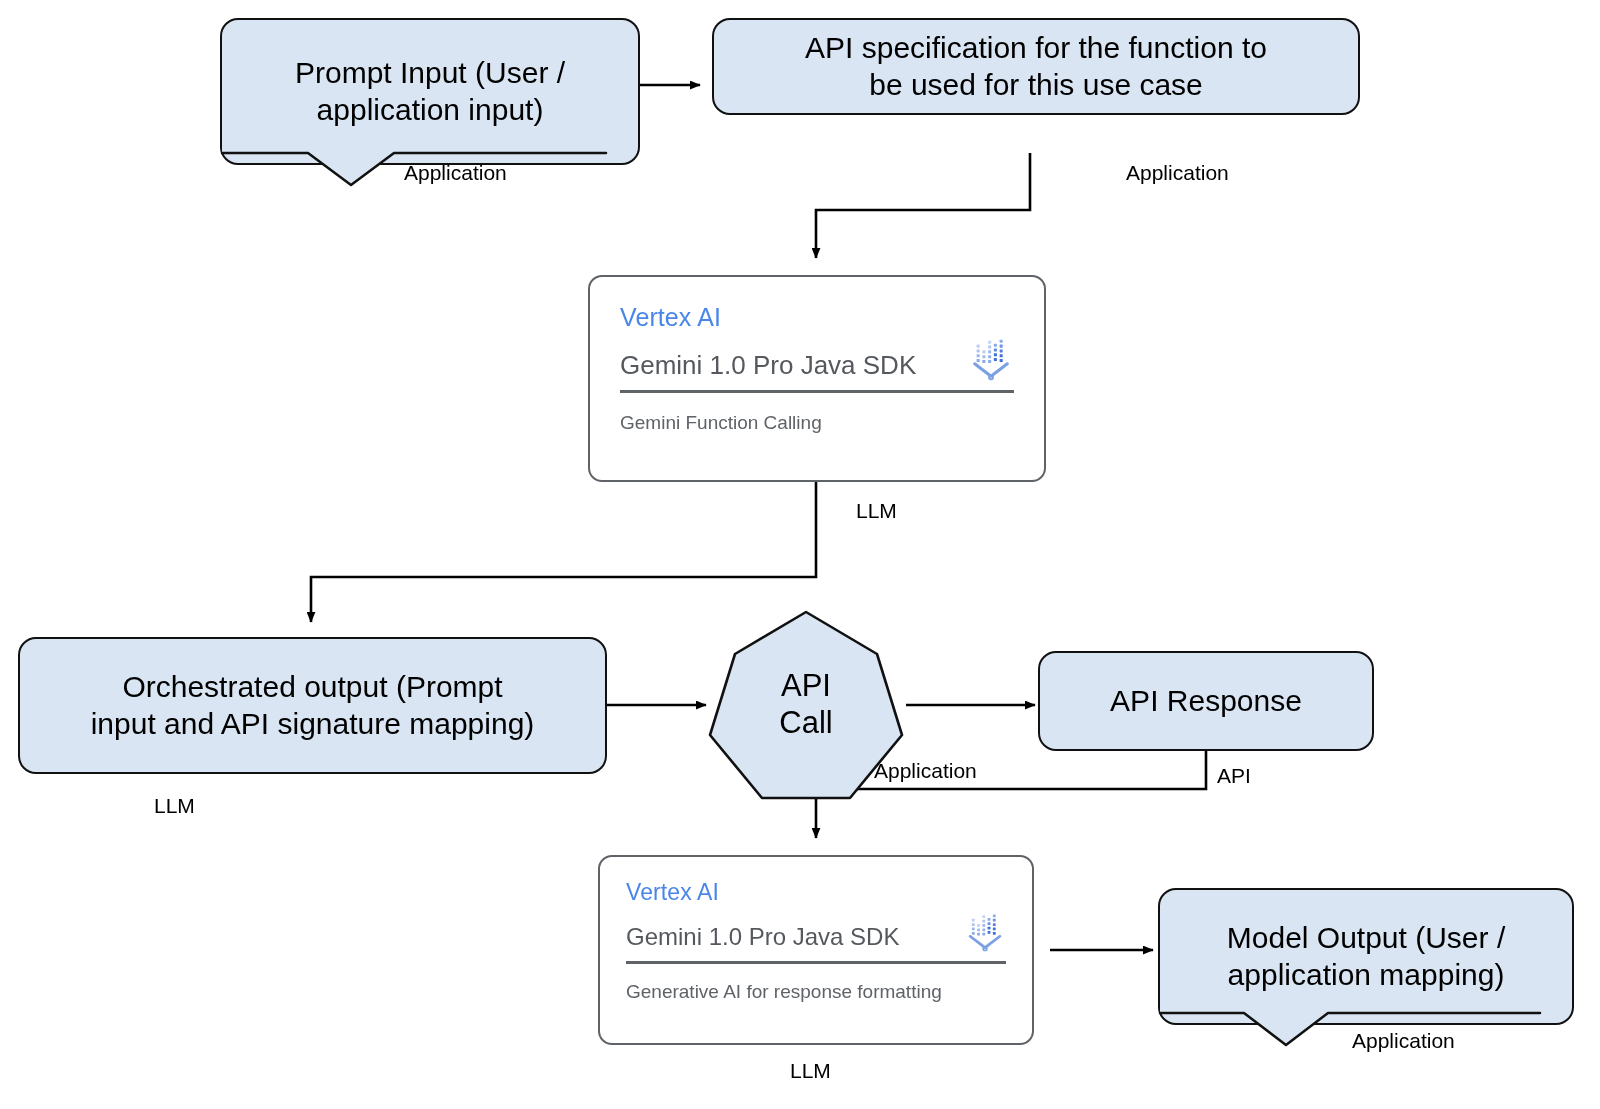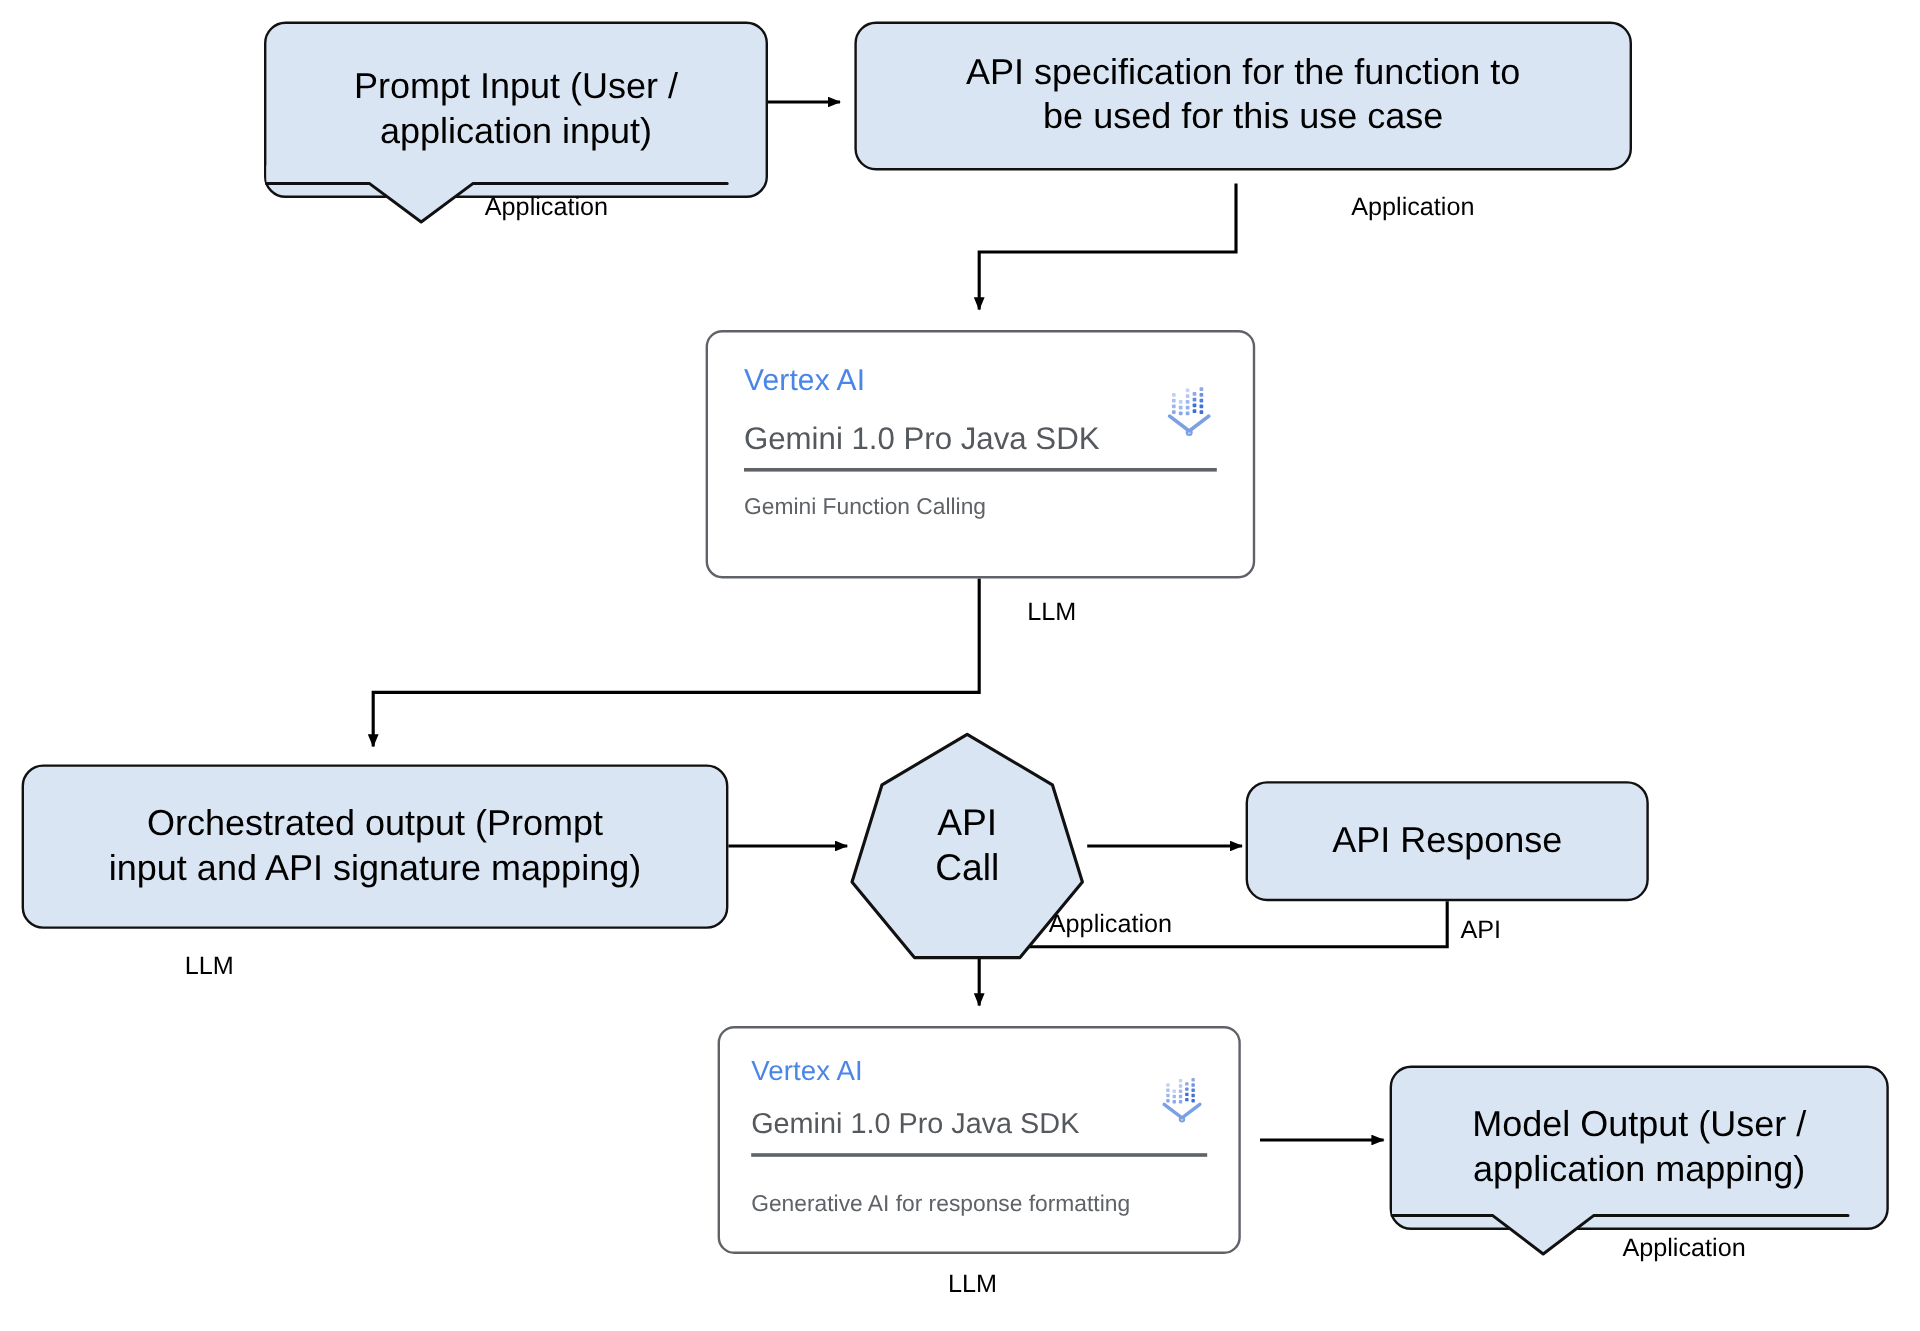--- a/index.html
+++ b/index.html
@@ -85,21 +85,21 @@
   .vcard {
     background: #ffffff;
     border: 2px solid #5f6368;
     border-radius: 14px;
     box-sizing: border-box;
     padding: 26px 30px 22px 30px;
     position: absolute;
   }
   .vcard-head {
     display: flex;
-    align-items: center;
+    align-items: flex-end;
     justify-content: space-between;
     gap: 28px;
   }
   .vcard-titles { flex: 1 1 auto; min-width: 0; }
   .vcard-brand {
     color: #4a86e8;
     font-size: 25px;
     line-height: 1.18;
     letter-spacing: 0.1px;
     white-space: nowrap;
@@ -186,21 +186,21 @@
       <span class="txt">Prompt Input (User /
 application input)</span>
     </div>
     <svg class="callout-tail" style="left:0px; top:118px;" width="388" height="56" viewBox="0 0 388 56">
       <path d="M2,2 L2,17 L88,17 L131,49 L174,17 L386,17 L386,2 Z" fill="#d9e5f2" stroke="none"></path>
       <path d="M2,17 L88,17 L131,49 L174,17 L386,17" fill="none" stroke="#111111" stroke-width="2.5" stroke-linejoin="round" stroke-linecap="round"></path>
     </svg>
   </div>
   <div class="anno" style="left:404px; top:162px;">Application</div>
 
-  <div class="node blue-box" style="left:712px; top:18px; width:648px; height:124px; font-size:30px;">
+  <div class="node blue-box" style="left:712px; top:18px; width:648px; height:97px; font-size:30px;">
     <span class="txt">API specification for the function to
 be used for this use case</span>
   </div>
   <div class="anno" style="left:1126px; top:162px;">Application</div>
 
   <div class="vcard" style="left:588px; top:275px; width:458px; height:207px;">
     <div class="vcard-head">
       <div class="vcard-titles">
         <div class="vcard-brand">Vertex AI</div>
         <div class="vcard-model">Gemini 1.0 Pro Java SDK</div>
@@ -294,21 +294,21 @@
             <rect x="33" y="15" width="3.2" height="3.2" rx="0.6" opacity="0.9"></rect>
             <rect x="33" y="20" width="3.2" height="3.2" rx="0.6"></rect>
             <rect x="33" y="25" width="3.2" height="3.2" rx="0.6"></rect>
           </g>
           <path d="M7,30 L24,43 L41,30" fill="none" stroke="#7ba0e4" stroke-width="3.2" stroke-linejoin="round" stroke-linecap="round"></path>
           <circle cx="24" cy="44.2" r="2.1" fill="none" stroke="#7ba0e4" stroke-width="1.9"></circle>
         </svg>
       </span>
     </div>
     <div class="vcard-rule"></div>
-    <div class="vcard-sub" style="font-size:19px; margin-top:28px;">Generative AI for response formatting</div>
+    <div class="vcard-sub" style="font-size:19px; margin-top:16px;">Generative AI for response formatting</div>
   </div>
   <div class="anno" style="left:790px; top:1060px;">LLM</div>
 
   <div class="callout-wrap" style="left:1158px; top:888px; width:384px; height:158px;">
     <div class="blue-box" style="width:384px; height:125px; font-size:30px;">
       <span class="txt">Model Output (User /
 application mapping)</span>
     </div>
     <svg class="callout-tail" style="left:0px; top:108px;" width="384" height="56" viewBox="0 0 384 56">
       <path d="M2,2 L2,17 L86,17 L128,49 L170,17 L382,17 L382,2 Z" fill="#d9e5f2" stroke="none"></path>

